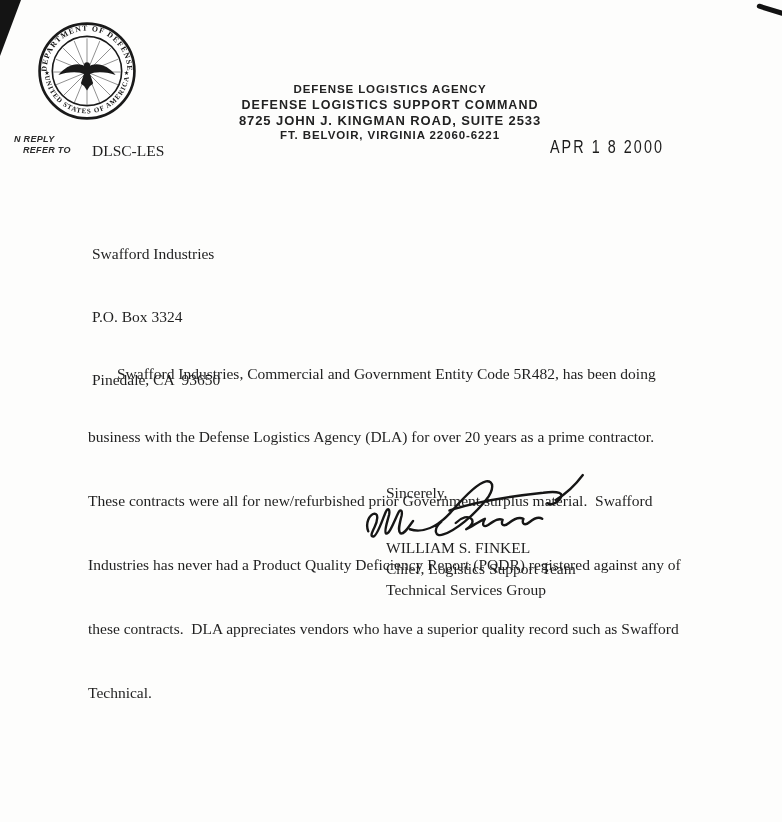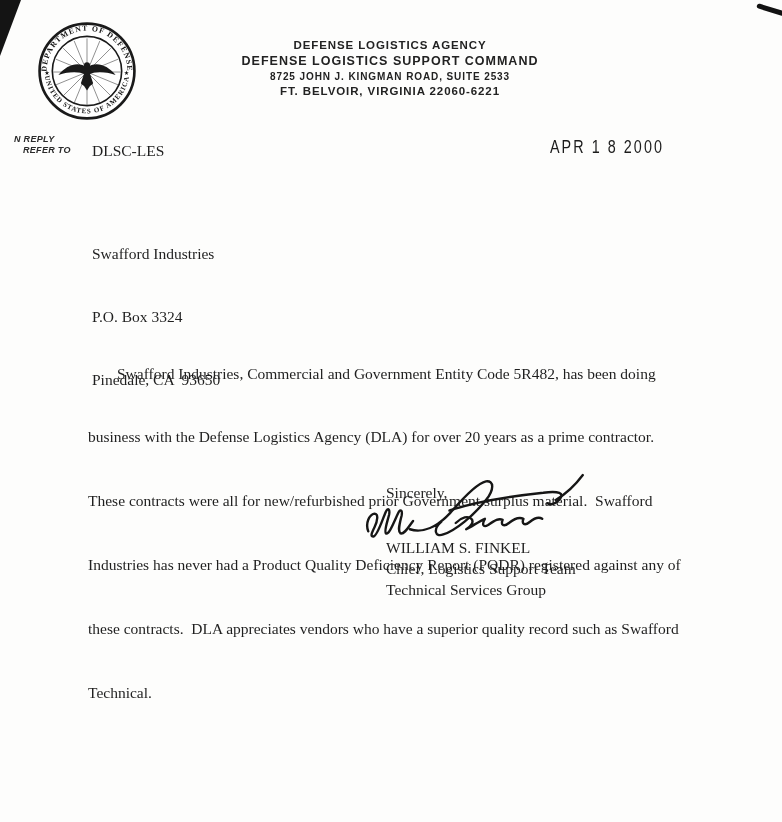--- a/index.html
+++ b/index.html
@@ -36,23 +36,23 @@
     transform:rotate(17deg);transform-origin:left center;
   }
   
   .seal{position:absolute;left:36px;top:20px;width:102px;height:102px;}
   .lh-text{
     position:absolute;left:180px;top:38px;width:420px;
     text-align:center;
     font-family:"Liberation Sans","DejaVu Sans",sans-serif;
     font-weight:bold;color:#222;
   }
-  .lh1{font-size:11.5px;letter-spacing:.9px;line-height:15px;}
+  .lh1{font-size:11.5px;letter-spacing:.9px;line-height:15px;margin-top:44px;}
   .lh2{font-size:12.5px;letter-spacing:1px;line-height:16px;}
-  .lh3{font-size:10px;letter-spacing:.9px;line-height:15px;}
+  .lh3{font-size:13px;letter-spacing:.9px;line-height:15px;}
   .lh4{font-size:11.5px;letter-spacing:.9px;line-height:15px;}
   .reply-label{
     position:absolute;left:14px;top:134px;
     font-family:"Liberation Sans","DejaVu Sans",sans-serif;
     font-weight:bold;font-size:9px;line-height:11px;color:#2a2a2a;
     letter-spacing:.3px;
     font-style:italic;
   }
   .reply-label .l2{padding-left:9px;}
   .office-symbol{position:absolute;left:92px;top:142px;font-size:15.5px;}

